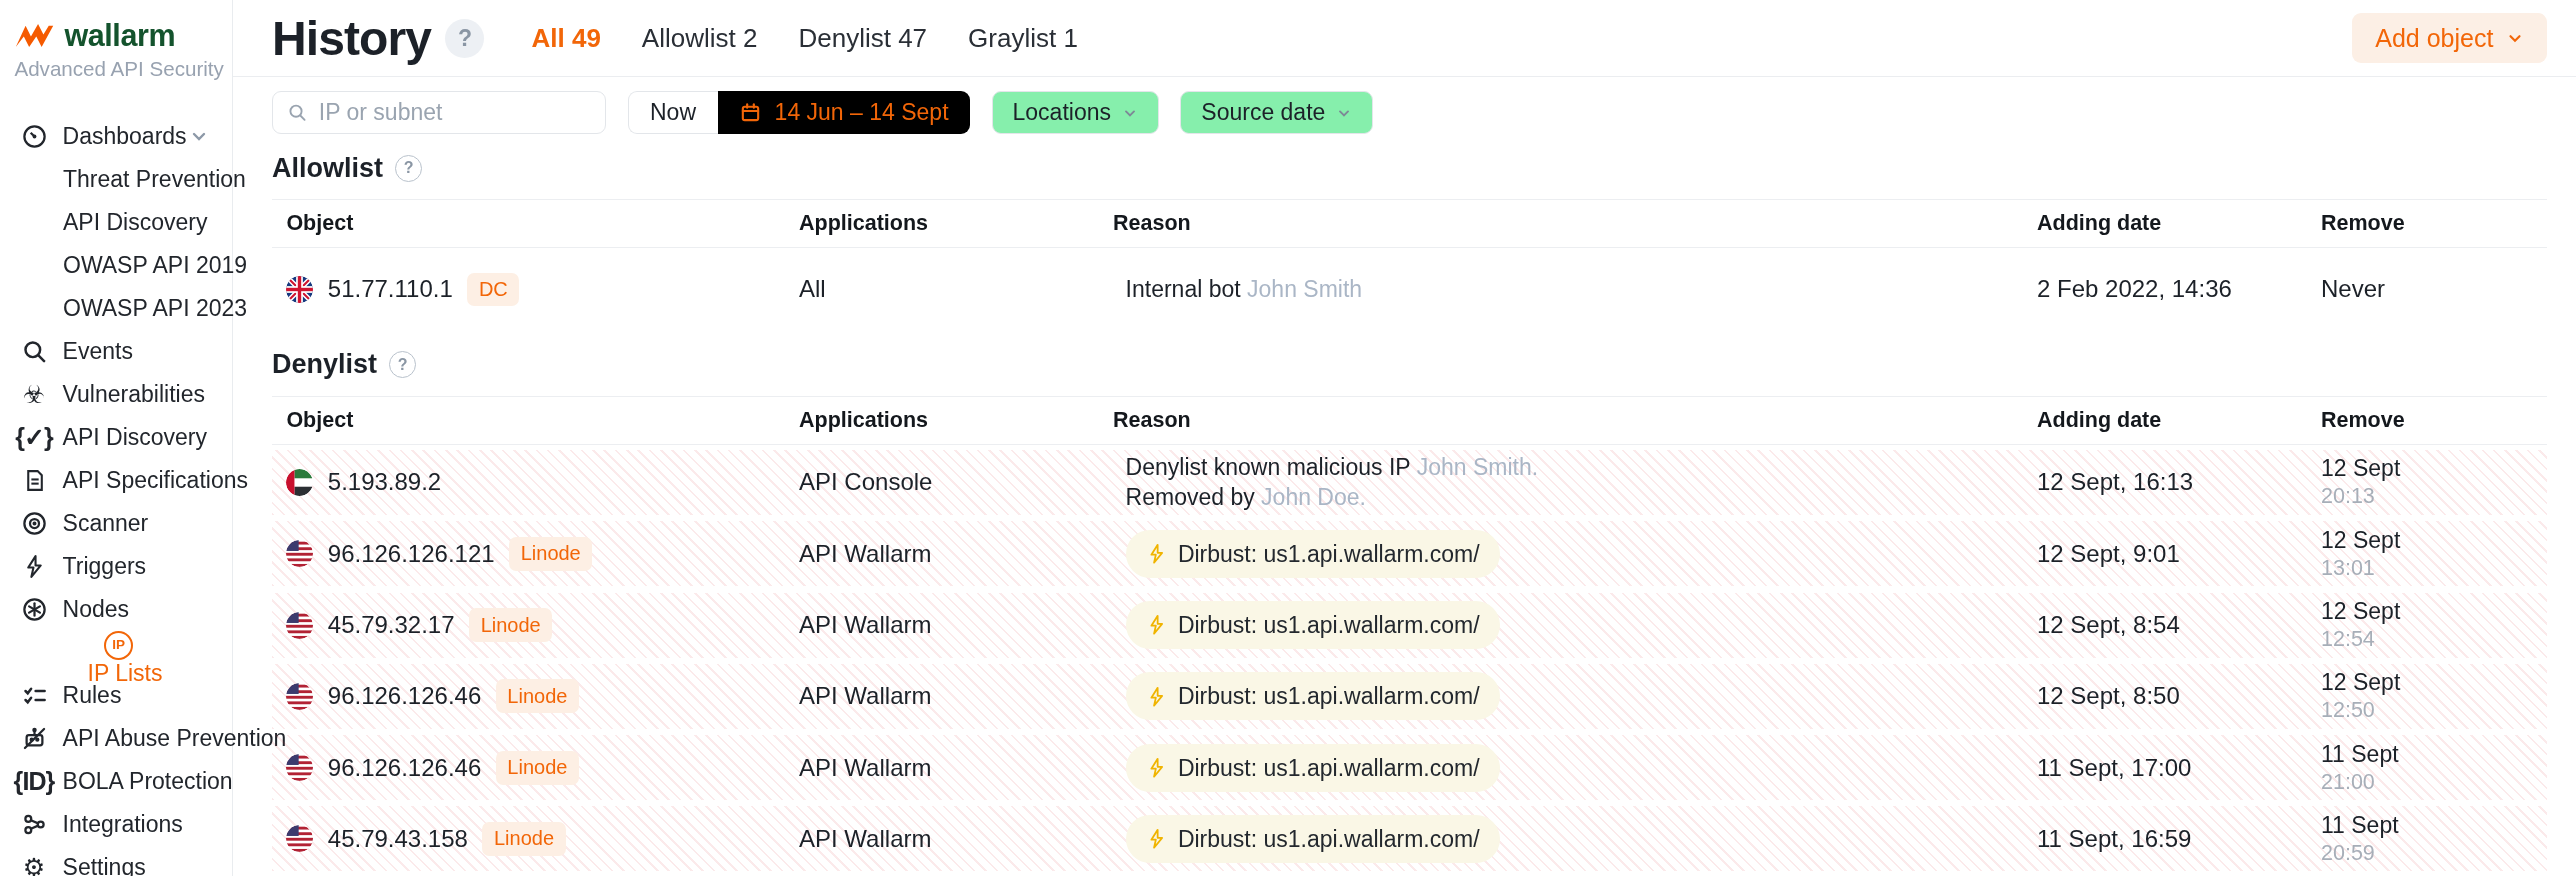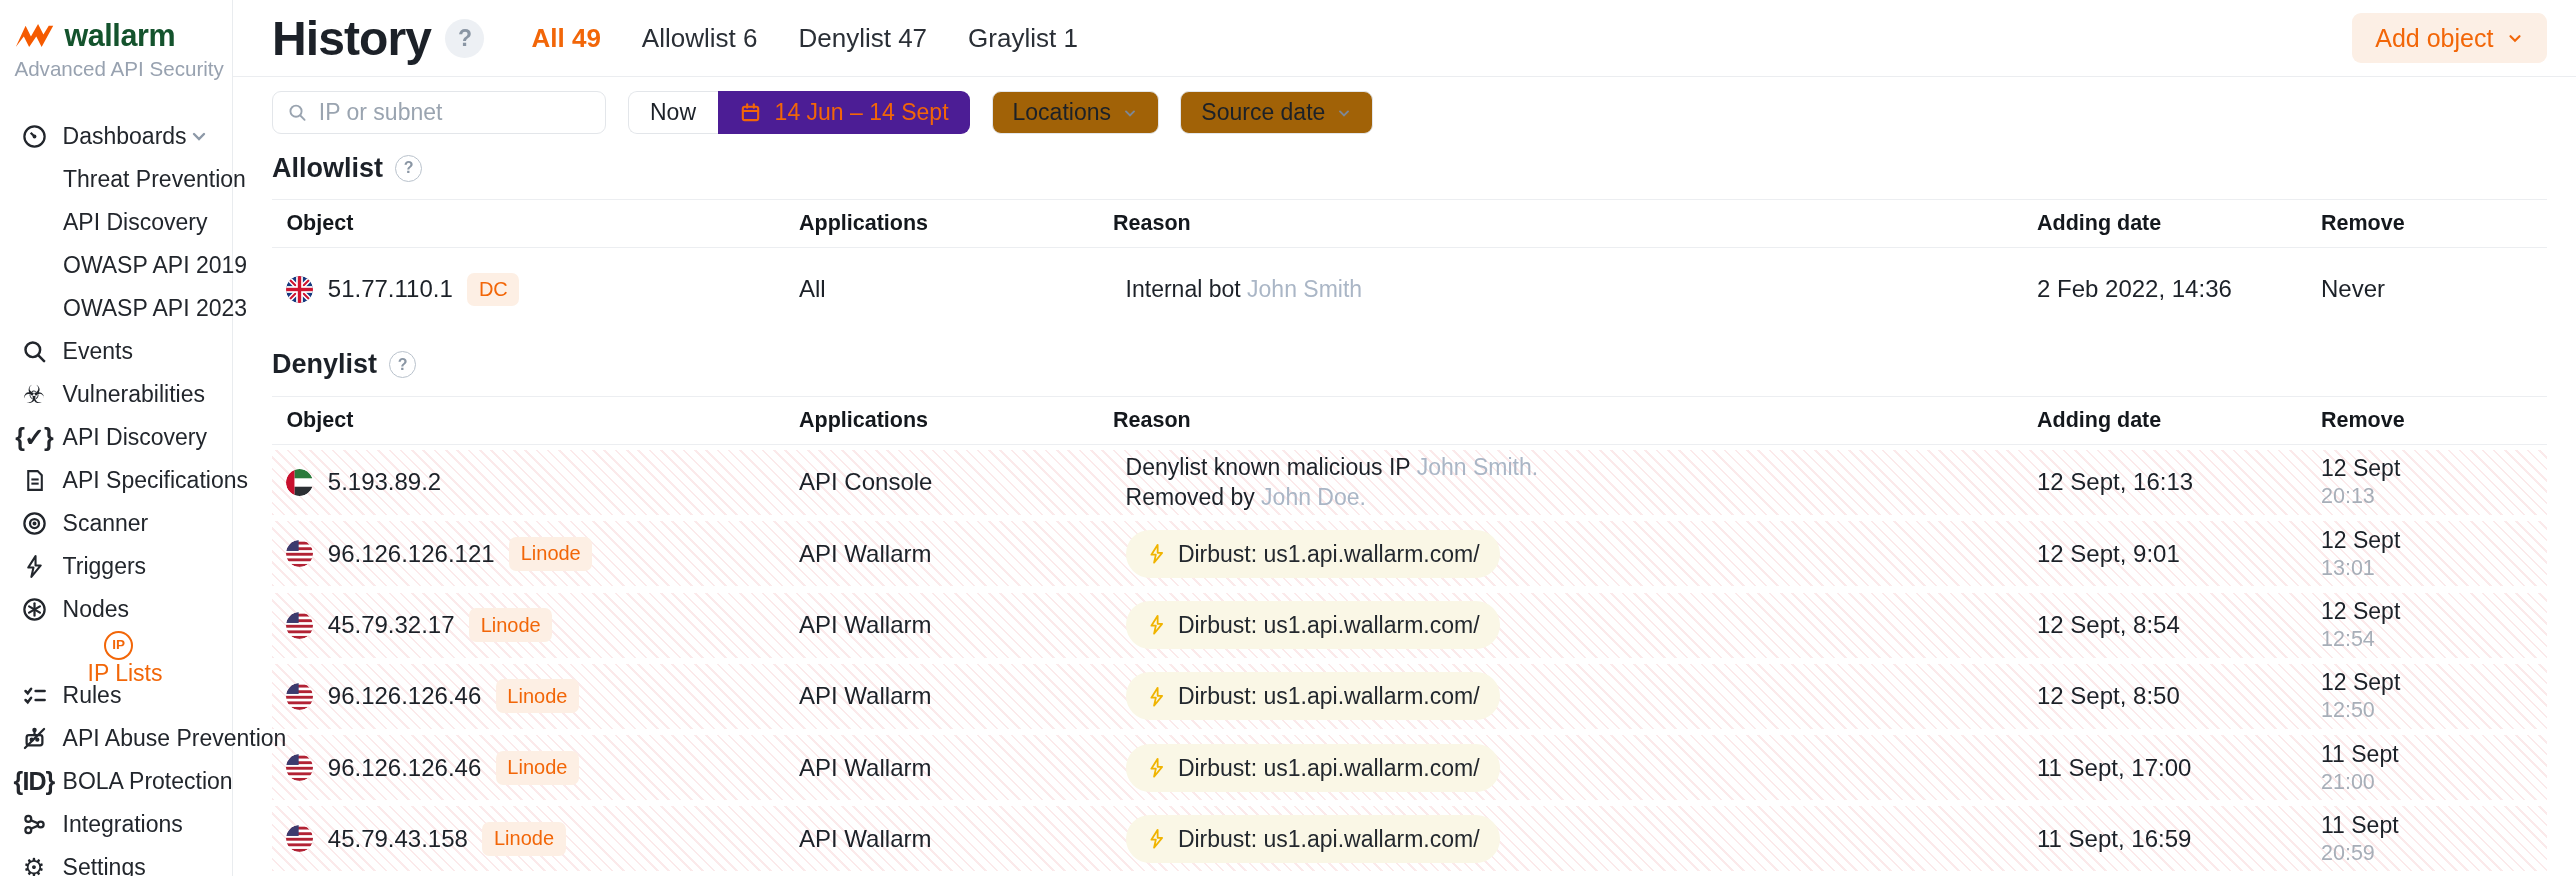--- a/index.html
+++ b/index.html
@@ -44,23 +44,23 @@
   
   .filters { display:flex; margin:14.4px 29px 0 39px; gap:21.5px; height:43px; }
   .search-box { width:334px; border:0.9px solid #e3e6ea; border-radius:9px;
     display:flex; align-items:center; padding:0 14.4px; gap:10.8px; background:#fff; }
   .search-box input { border:none; outline:none; font-size:23px; width:100%;
     font-family:inherit; color:#1c2128; }
   .search-box input::placeholder { color:#9aa4b0; }
   .seg { display:flex; }
   .seg-now { border:0.9px solid #e3e6ea; border-right:none; border-radius:9px 0 0 9px;
     background:#fff; display:flex; align-items:center; padding:0 21.5px; font-size:23px; cursor:pointer; }
-  .seg-date { background:#4c1d95; border-radius:0 9px 9px 0; color:#f26608;
+  .seg-date { background:#000000; border-radius:0 9px 9px 0; color:#f26608;
     display:flex; align-items:center; gap:12.6px; padding:0 21.5px; font-size:23px; cursor:pointer; }
-  .drop-btn { border:0.9px solid #e3e6ea; background:#a16207; border-radius:9px;
+  .drop-btn { border:0.9px solid #e3e6ea; background:#86efac; border-radius:9px;
     display:flex; align-items:center; gap:10.8px; padding:0 20px; font-size:23px;
     font-family:inherit; color:#1c2128; cursor:pointer; }
 
   
   .content { padding:0 29px 0 39px; }
   .sec-title { display:flex; align-items:center; gap:12px; font-size:27px;
     font-weight:700; margin-top:16px; height:36px; }
   .help-sm { width:27px; height:27px; border-radius:50%; border:1.8px solid #b9c2cc;
     color:#8a96a4; font-size:16px; font-weight:700; display:flex; align-items:center;
     justify-content:center; }
@@ -240,21 +240,21 @@
     </div>
   </div>
 </nav>
 
 <main class="main">
   <div class="hdr">
     <h1 class="page-title">History</h1>
     <span class="help-round">?</span>
     <div class="tabs">
       <span class="tab active">All 49</span>
-      <span class="tab">Allowlist 6</span>
+      <span class="tab">Allowlist 2</span>
       <span class="tab">Denylist 47</span>
       <span class="tab">Graylist 1</span>
     </div>
     <button class="add-btn">
       <span>Add object</span>
       <svg class="icon" width="18" height="18" viewBox="0 0 20 20" fill="none" stroke="#f26608" stroke-width="2.4" stroke-linecap="round">
           <polyline points="5,8 10,13 15,8"></polyline>
         </svg>
     </button>
   </div>

